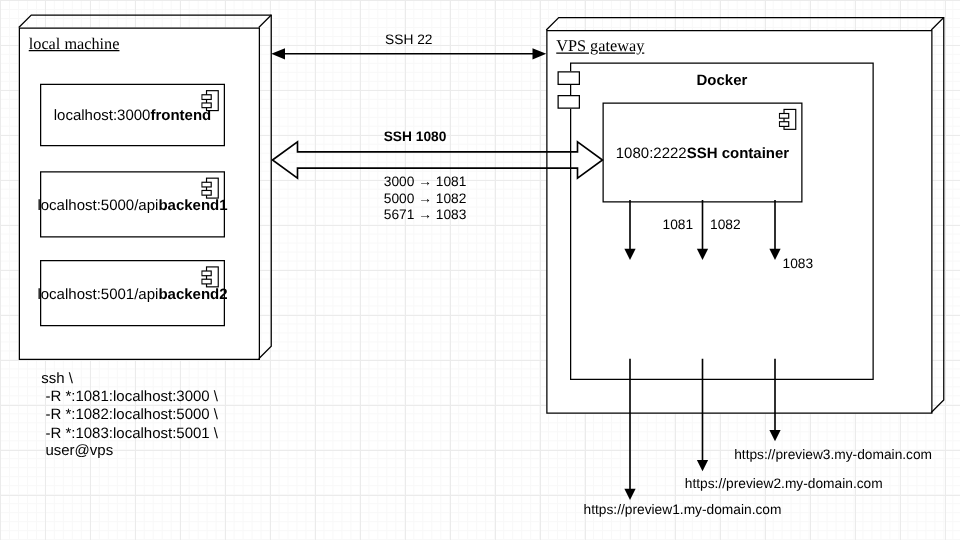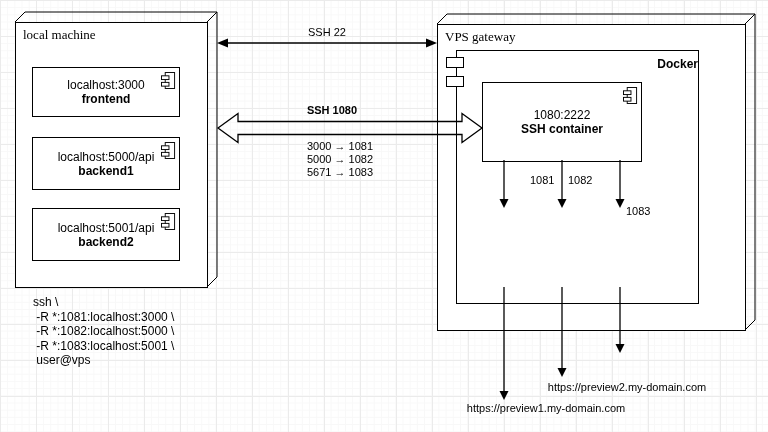--- a/index.html
+++ b/index.html
@@ -11,28 +11,28 @@
       linear-gradient(to right,#ebebeb 1px,transparent 1px),
       linear-gradient(to bottom,#ebebeb 1px,transparent 1px),
       linear-gradient(to right,#f8f8f8 1px,transparent 1px),
       linear-gradient(to bottom,#f8f8f8 1px,transparent 1px);
     background-size:36px 36px,36px 36px,7.2px 7.2px,7.2px 7.2px;
     font-family:"Liberation Sans",sans-serif;color:#000;
   }
   .box{position:absolute;background:#fff;border:1px solid #000;box-sizing:border-box;}
   .node-title{
     font-family:"Liberation Serif",serif;font-size:13px;line-height:15px;
-    padding:4px 0 0 7px;display:inline-block;
+    text-decoration:underline;padding:4px 0 0 7px;display:inline-block;
   }
-  .comp{display:flex;flex-direction:column;align-items:center;justify-content:center;
+  .comp{display:flex;flex-direction:row;align-items:center;justify-content:center;
     text-align:center;font-size:12px;line-height:14px;}
   .addr{font-weight:normal;}
   .cname{font-weight:bold;}
   .comp-icon{position:absolute;top:3px;right:3px;width:15px;height:19px;}
-  .docker-title{position:absolute;top:6px;left:0;width:100%;text-align:right;
+  .docker-title{position:absolute;top:6px;left:0;width:100%;text-align:center;
     font-weight:bold;font-size:12px;}
   .tab{position:absolute;background:#fff;border:1px solid #000;box-sizing:border-box;
     width:18px;height:11px;z-index:4;}
   .float-label{position:absolute;font-size:11px;line-height:13px;white-space:nowrap;}
   .center{text-align:center;}
   .bold{font-weight:bold;}
   #ssh-command{position:absolute;left:33px;top:295px;font-size:12px;line-height:14.6px;
     white-space:pre;}
   #overlay{position:absolute;left:0;top:0;z-index:5;pointer-events:none;}
   .mapping-line{font-size:11px;line-height:13px;}
@@ -114,20 +114,21 @@
   <div class="float-label" style="left:626px;top:172px;margin-top:33px;">1083</div>
 
   <div id="ssh-command">ssh \
  -R *:1081:localhost:3000 \
  -R *:1082:localhost:5000 \
  -R *:1083:localhost:5001 \
  user@vps</div>
 
   <div class="float-label center" style="left:461px;top:402px;width:170px;">https://preview1.my-domain.com</div>
   <div class="float-label center" style="left:542px;top:381px;width:170px;">https://preview2.my-domain.com</div>
+  <div class="float-label center" style="left:584px;top:358px;width:165px;">https://preview3.my-domain.com</div>
 
   <svg id="overlay" width="768" height="432" viewBox="0 0 768 432">
 
     <g stroke="#000" fill="none" stroke-width="1">
       <path d="M15,22 L25,12 L217,12 L217,277 L207,287"></path>
       <path d="M207,22 L217,12"></path>
     </g>
 
     <g stroke="#000" fill="none" stroke-width="1">
       <path d="M437,24 L447,14 L755,14 L755,320 L745,330"></path>

